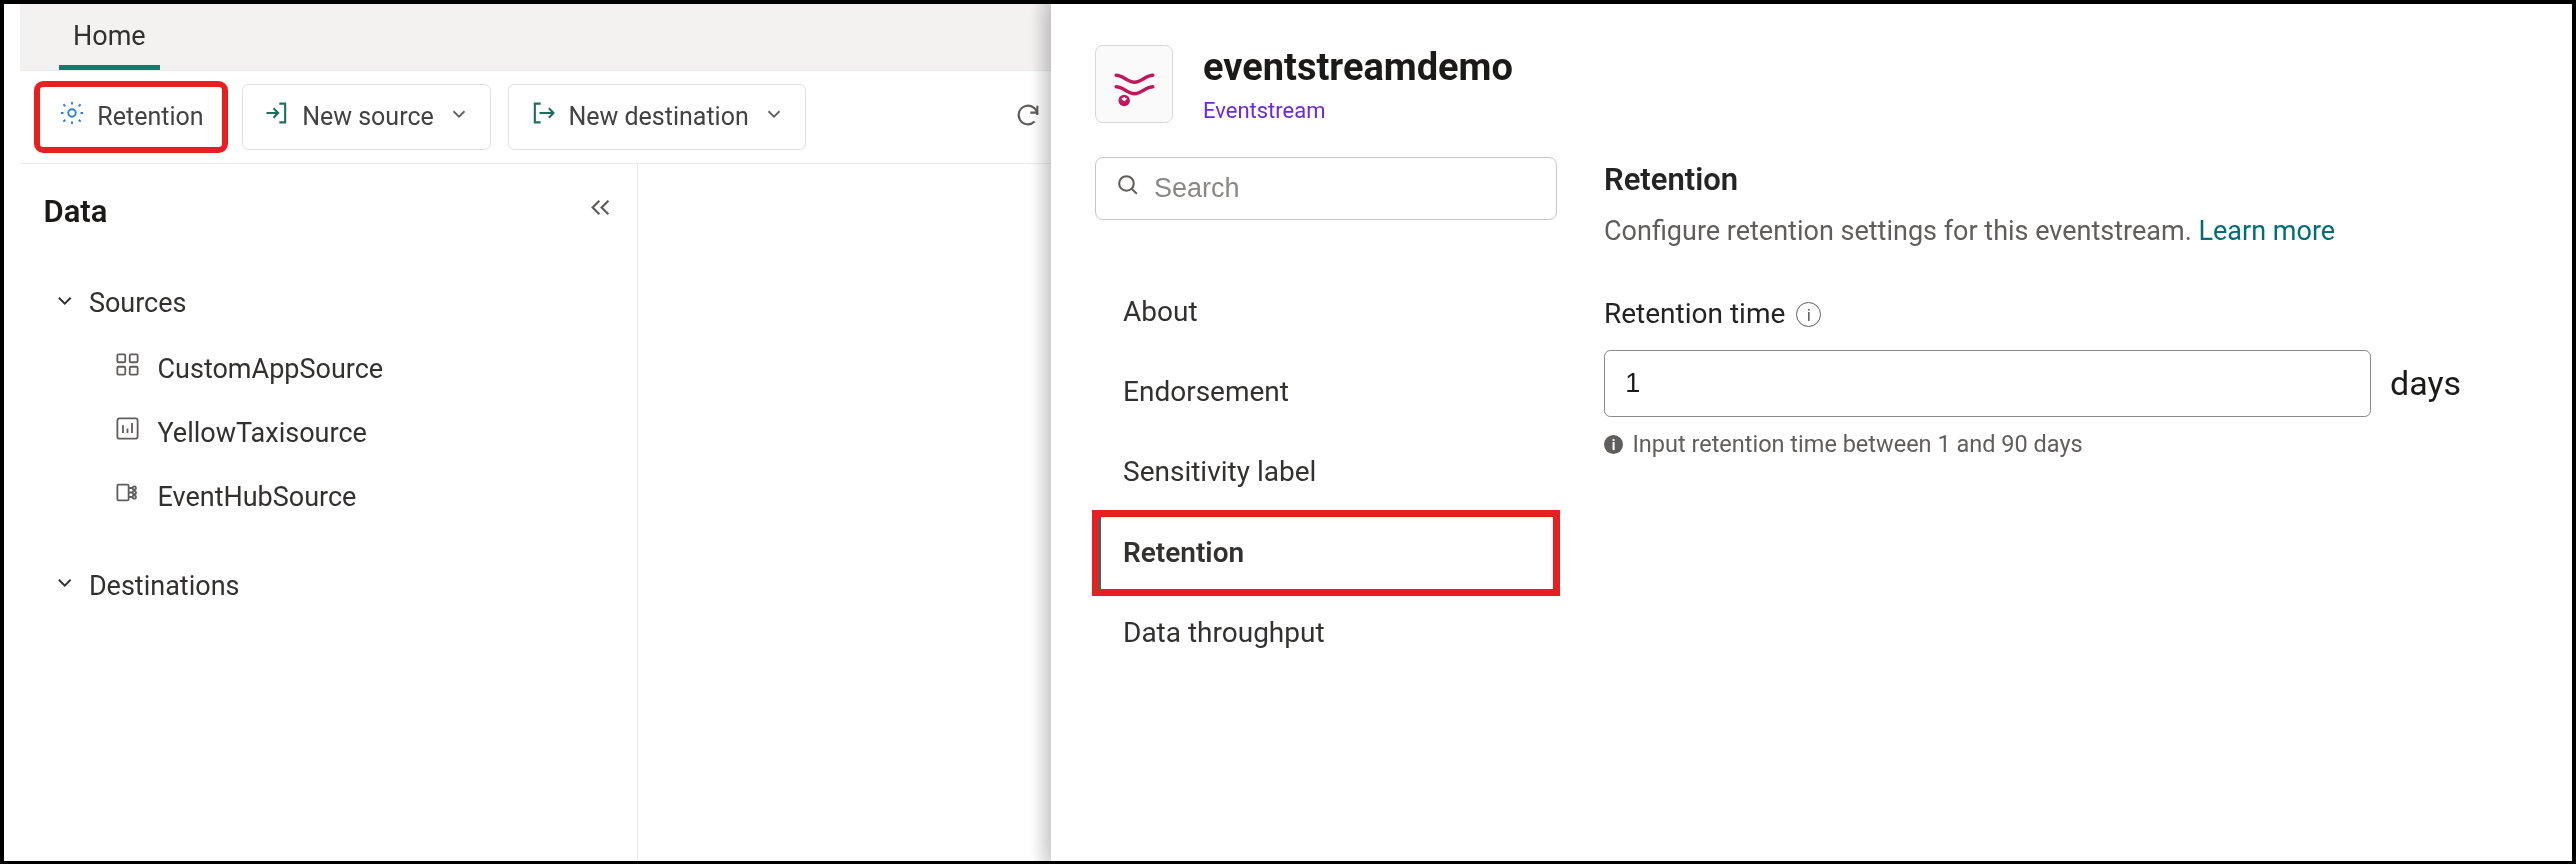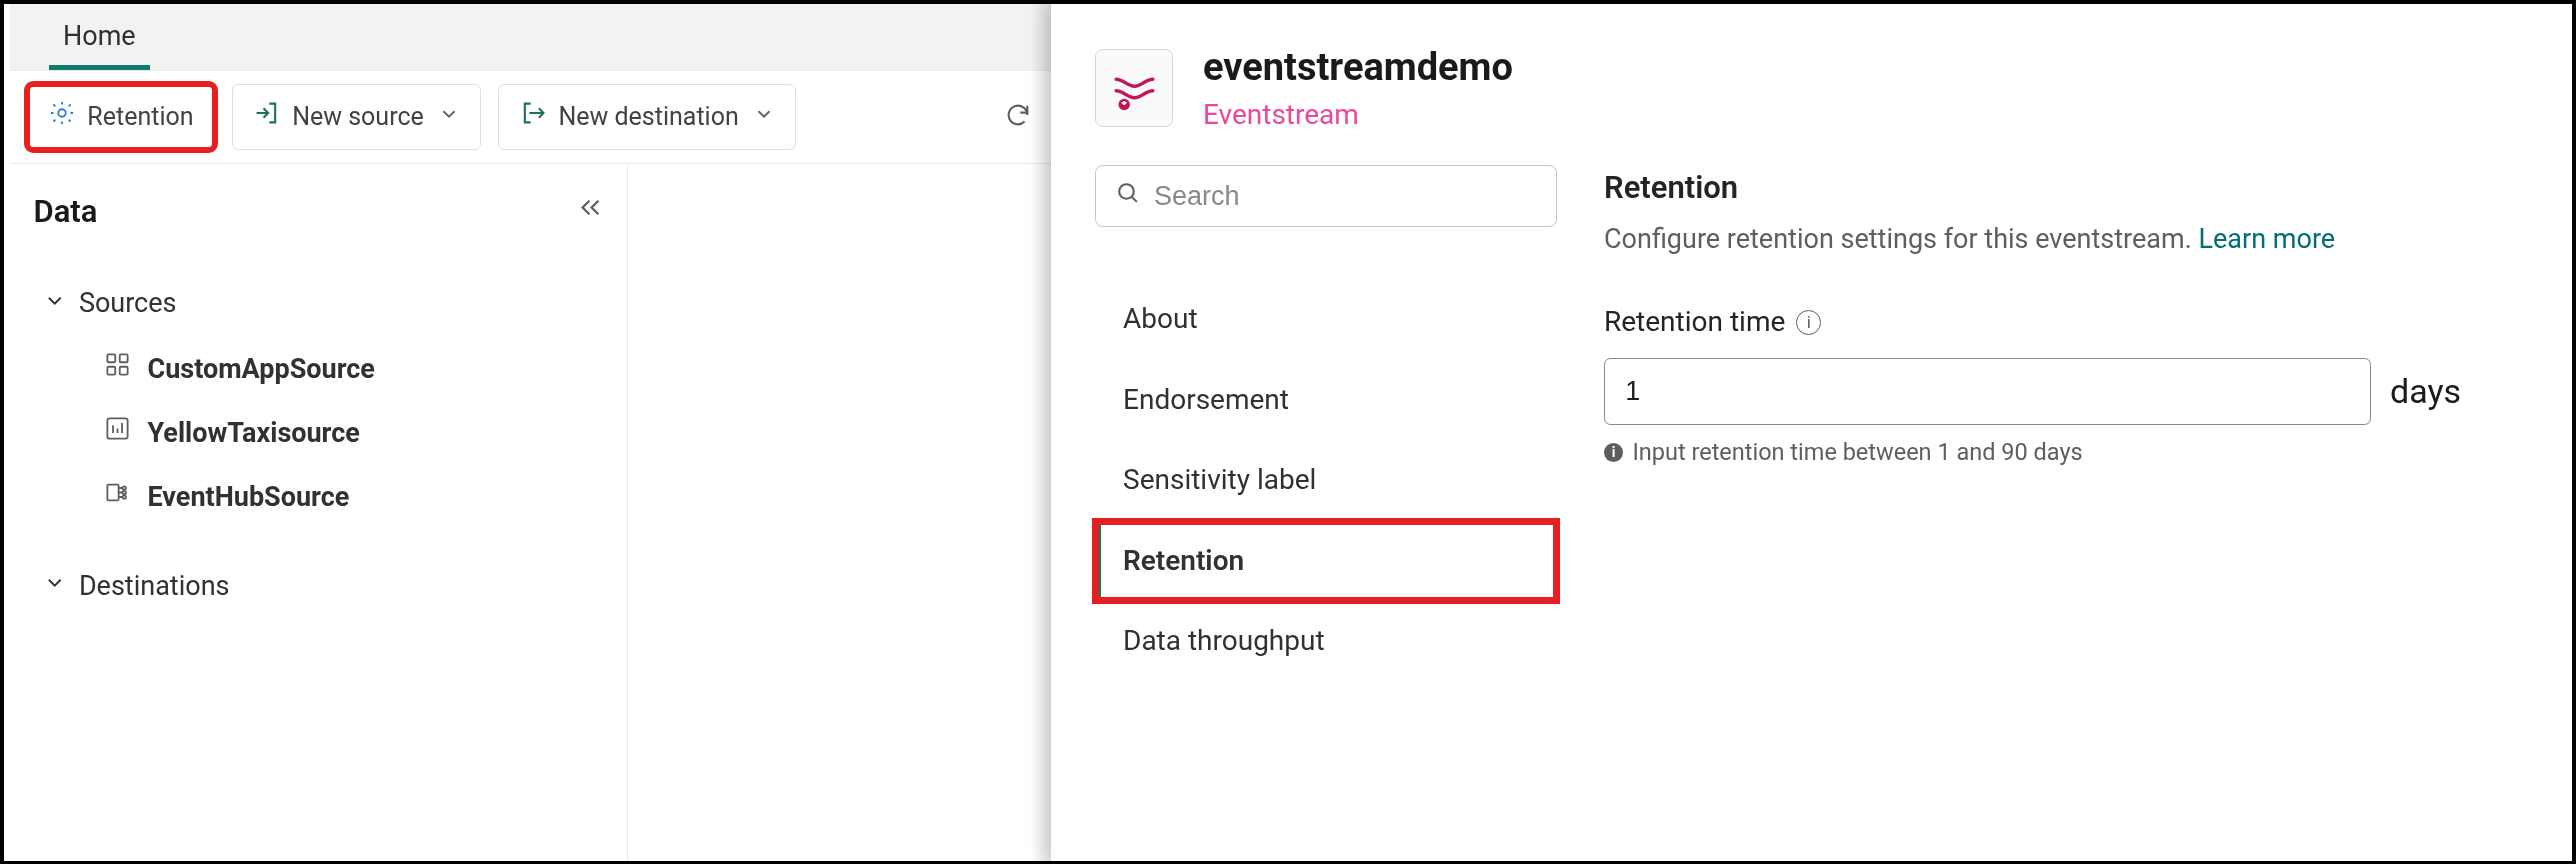--- a/index.html
+++ b/index.html
@@ -16,21 +16,21 @@
     width: 2576px;
     height: 865px;
     border: 4.7px solid #000;
     overflow: hidden;
     background: #fff;
   }
 
   
   .left-region {
     position: absolute;
-    left: 6px; top: 0;
+    left: 16px; top: 0;
     width: 1047px;
     height: 100%;
     background: #ffffff;
   }
 
   .tabstrip {
     height: 67px;
     background: #f3f2f1;
     border-bottom: 1.6px solid #eaeaea;
     display: flex;
@@ -121,21 +121,20 @@
   }
   .tree-children { padding-left: 70px; }
   .tree-item {
     display: flex;
     align-items: center;
     gap: 17px;
     padding: 14px 0;
     font-size: 27px;
     color: #323130;
     cursor: pointer;
-    font-weight: bold;
   }
   .tree-item svg, .tree-section svg { flex: 0 0 auto; }
 
   
   .panel {
     position: absolute;
     left: 1047px; top: 0;
     right: 0; bottom: 0;
     background: #ffffff;
     box-shadow: -4.7px 0 19px rgba(0,0,0,0.15);
@@ -156,22 +155,22 @@
     display: flex;
     align-items: center;
     justify-content: center;
   }
   .panel-header .titles h1 {
     font-size: 38px;
     font-weight: 700;
     color: #1b1a19;
   }
   .panel-header .titles .subtype {
-    font-size: 28px;
-    color: #ec4899;
+    font-size: 22px;
+    color: #6d28d9;
     margin-top: 4.7px;
   }
 
   .panel-body {
     display: flex;
     gap: 47px;
     padding: 7.8px 44px 31px 44px;
     flex: 1;
     overflow: hidden;
   }

